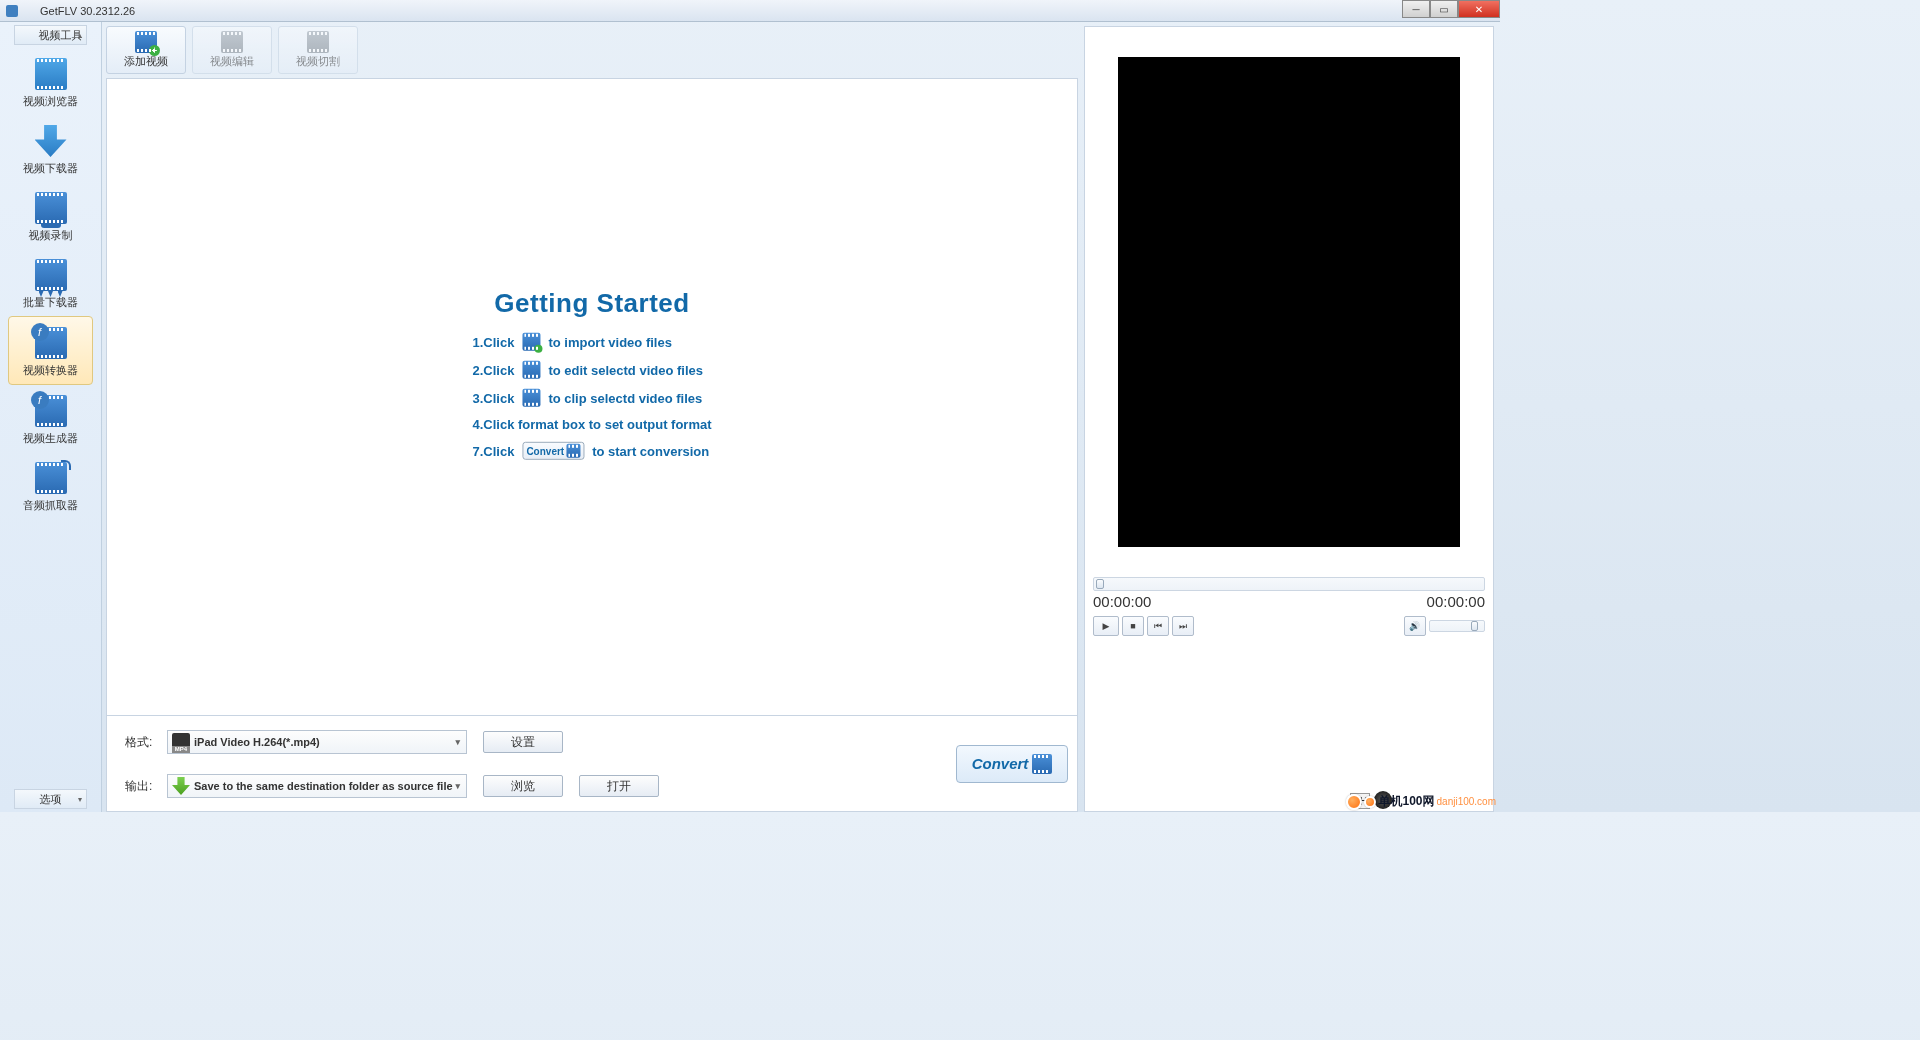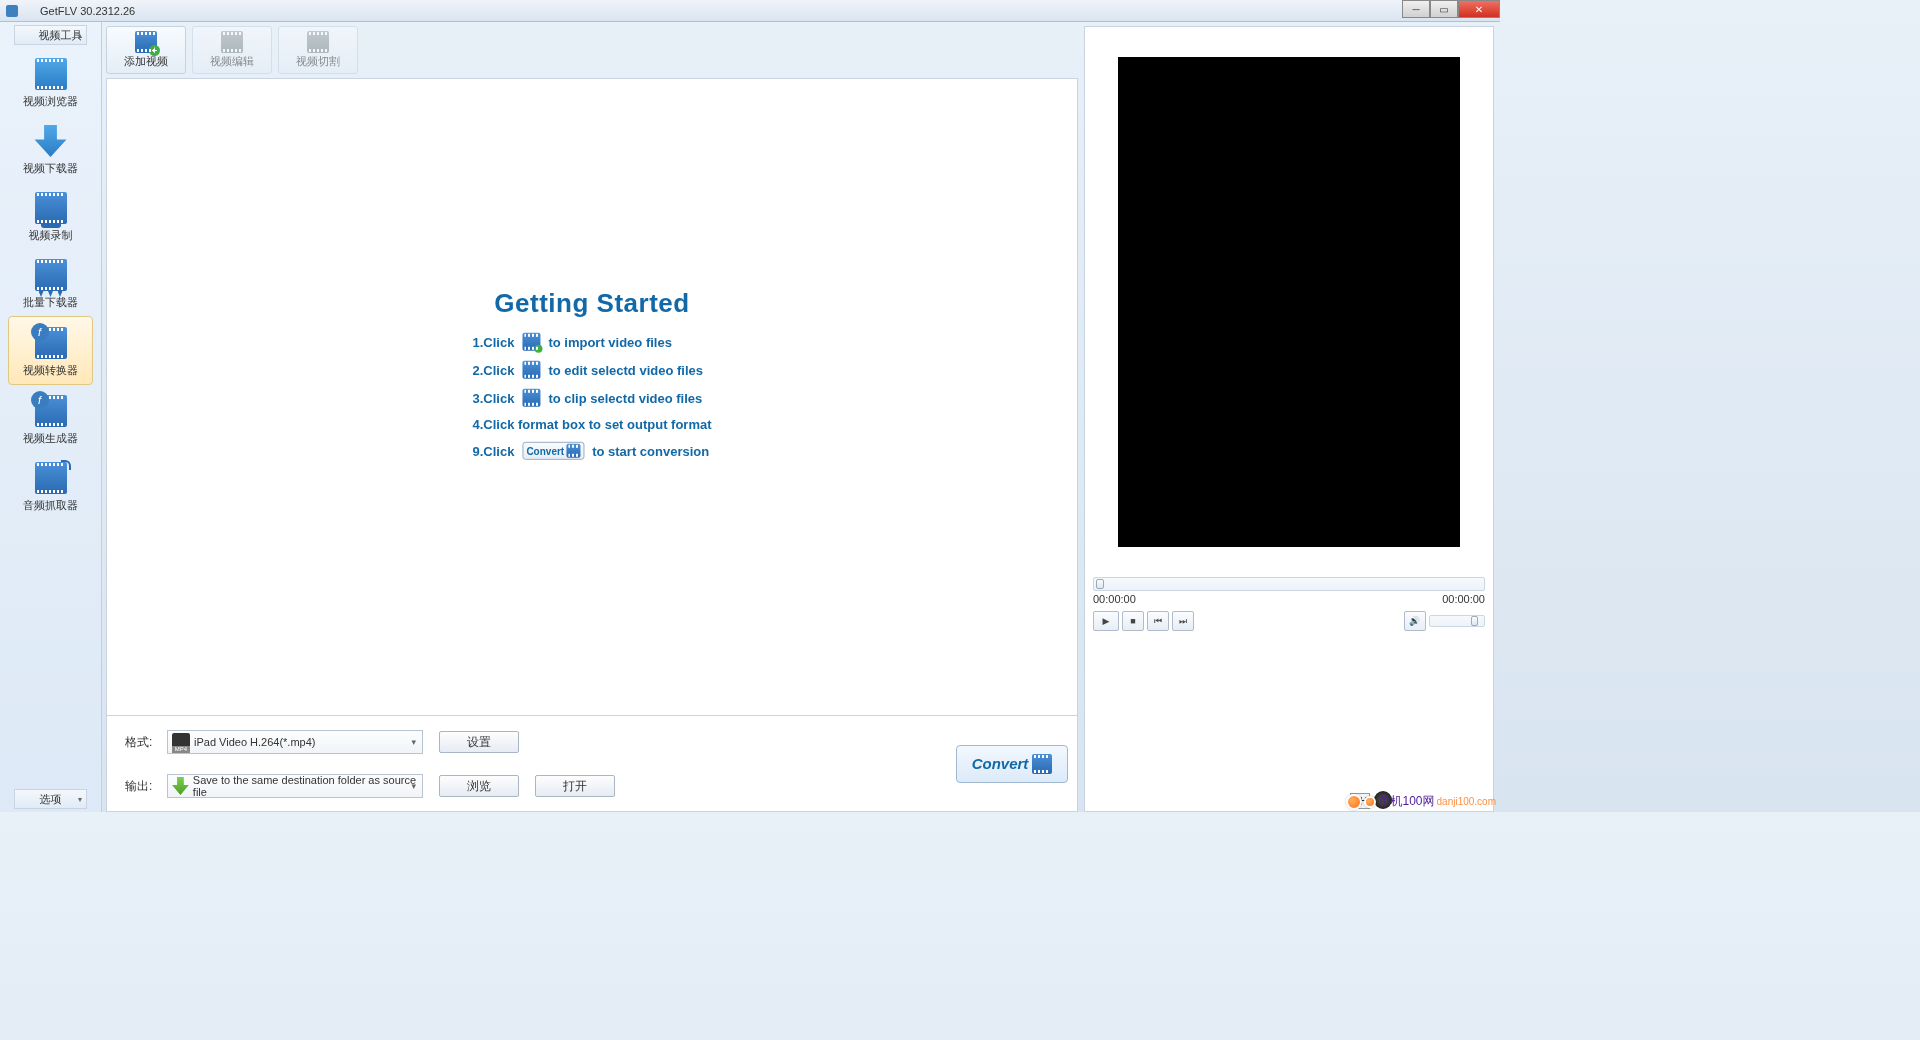--- a/index.html
+++ b/index.html
@@ -43,46 +43,46 @@
 .guide h1 { color:#1269a8; font-size:26px; font-weight:900; letter-spacing:.5px; text-align:center; margin-bottom:14px; font-family:Arial,sans-serif; }
 .guide-line { color:#1269a8; font-size:13px; font-weight:700; margin:10px 0; display:flex; align-items:center; gap:8px; font-family:Arial,sans-serif; }
 .mini-icon { width:18px; height:18px; display:inline-block; vertical-align:middle; }
 .mini-convert { display:inline-flex; align-items:center; border:1px solid #9ab; border-radius:3px; padding:1px 3px; background:linear-gradient(#f8fbfe,#e8eef6); font-size:10px; color:#1269a8; }
 
 
 .bottombar { height:96px; background:#fff; border:1px solid #c8d4e2; border-top:none; display:flex; }
 .bb-left { flex:1; padding:14px 18px 12px; }
 .bb-row { display:flex; align-items:center; margin-bottom:20px; }
 .bb-label { width:42px; font-size:12px; color:#333; }
-.bb-dd { width:256px; height:24px; border:1px solid #b8c4d2; background:linear-gradient(#fdfdfd,#f0f4f8); display:flex; align-items:center; padding:0 4px; font-size:11px; color:#333; position:relative; cursor:pointer; }
+.bb-dd { width:300px; height:24px; border:1px solid #b8c4d2; background:linear-gradient(#fdfdfd,#f0f4f8); display:flex; align-items:center; padding:0 4px; font-size:11px; color:#333; position:relative; cursor:pointer;font-weight:bold; }
 .bb-dd::after { content:"▾"; position:absolute; right:6px; color:#666; font-size:9px; }
 .bb-dd-icon { width:18px; height:18px; margin-right:4px; }
 .bb-btn { width:80px; height:22px; border:1px solid #a8b6c6; background:linear-gradient(#fdfdfd,#e6ecf4); font-size:12px; color:#333; margin-left:16px; cursor:pointer; display:flex; align-items:center; justify-content:center; border-radius:2px; }
 .bb-right { width:130px; display:flex; align-items:center; justify-content:center; }
 .convert-btn { width:112px; height:38px; border:1px solid #a0b8d0; border-radius:4px; background:linear-gradient(#f2f8fe,#dceaf8); display:flex; align-items:center; justify-content:center; cursor:pointer; }
 .convert-btn span { color:#1269a8; font-weight:700; font-size:15px; font-style:italic; }
 
 
 .preview { width:416px; padding:4px 6px 0 0; display:flex; flex-direction:column; }
 .preview-box { flex:1; background:#fff; border:1px solid #c8d4e2; display:flex; flex-direction:column; align-items:center; padding:30px 10px 6px; }
 .preview-video { width:342px; height:490px; background:#000; }
 .preview-slider { width:392px; height:14px; margin-top:30px; position:relative; border:1px solid #ccd6e2; background:linear-gradient(#f6f9fc,#eef3f8); border-radius:2px; }
 .preview-slider .thumb { position:absolute; left:2px; top:1px; width:8px; height:10px; background:linear-gradient(#fafcfe,#dde6f0); border:1px solid #9ab; border-radius:2px; }
-.time-row { width:392px; display:flex; justify-content:space-between; font-size:11px; color:#333; margin-top:2px; }
+.time-row { width:392px; display:flex; justify-content:space-between; font-size:15px; color:#333; margin-top:2px; }
 .player-row { width:392px; display:flex; align-items:center; margin-top:6px; gap:3px; }
 .p-btn { width:22px; height:20px; border:1px solid #b0bccb; background:linear-gradient(#fafcfe,#e8eef6); display:flex; align-items:center; justify-content:center; font-size:9px; color:#444; cursor:pointer; border-radius:2px; }
 .p-btn.play { width:26px; }
 .p-spacer { flex:1; }
 .vol-slider { width:56px; height:12px; border:1px solid #ccd6e2; background:linear-gradient(#f6f9fc,#eef3f8); position:relative; border-radius:2px; }
 .vol-slider .thumb { position:absolute; right:6px; top:0; width:7px; height:10px; background:linear-gradient(#fafcfe,#dde6f0); border:1px solid #9ab; border-radius:2px; }
 
 
 .watermark { position:absolute; right:4px; bottom:2px; display:flex; align-items:center; font-size:12px; }
 .watermark .dot { width:16px; height:16px; border-radius:50%; background:radial-gradient(circle at 35% 35%,#ffb060,#ff7010); margin-right:2px; border:2px solid #fff; box-shadow:0 0 2px rgba(0,0,0,.3); }
-.watermark .txt1 { color:#4c1d95; font-weight:400; }
+.watermark .txt1 { color:#0f172a; font-weight:700; }
 .watermark .txt2 { color:#ff9040; font-size:10px; margin-left:2px; }
 .ch-badge { position:absolute; right:130px; bottom:3px; width:20px; height:16px; border:1px solid #999; background:#f4f4f4; font-size:10px; display:flex; align-items:center; justify-content:center; color:#333; }
 .sun-badge { position:absolute; right:108px; bottom:3px; width:18px; height:18px; border-radius:50%; background:radial-gradient(circle,#444 30%,#222 70%); }
 
 
 .film { background:linear-gradient(#4a90d8,#2a6ab2); border-radius:2px; position:relative; }
 .film::before,.film::after { content:""; position:absolute; left:2px; right:2px; height:3px; background:repeating-linear-gradient(90deg,#fff 0 2px,transparent 2px 4px); }
 .film::before { top:1px; } .film::after { bottom:1px; }
 .film.gray { background:linear-gradient(#a0a8b0,#808890); }
 </style>
@@ -186,21 +186,21 @@
         </div>
         <div class="guide-line">
           <span>3.Click</span>
           <span class="mini-icon film"></span>
           <span>to clip selectd video files</span>
         </div>
         <div class="guide-line">
           <span>4.Click format box to set output format</span>
         </div>
         <div class="guide-line">
-          <span>9.Click</span>
+          <span>7.Click</span>
           <span class="mini-convert">
               <span>Convert</span>
               <span class="mini-icon film" style="width:14px;height:14px;margin-left:2px;"></span>
             </span>
           <span>to start conversion</span>
         </div>
       </div>
     </div>
 
     <div class="bottombar">

